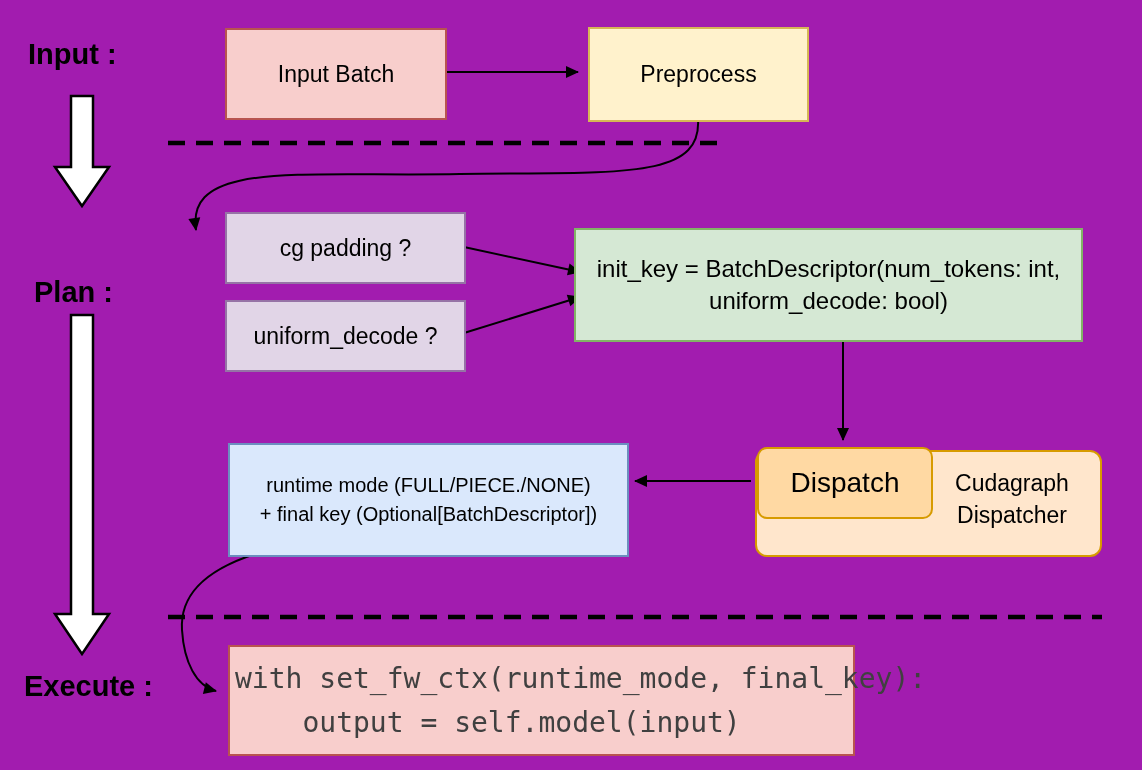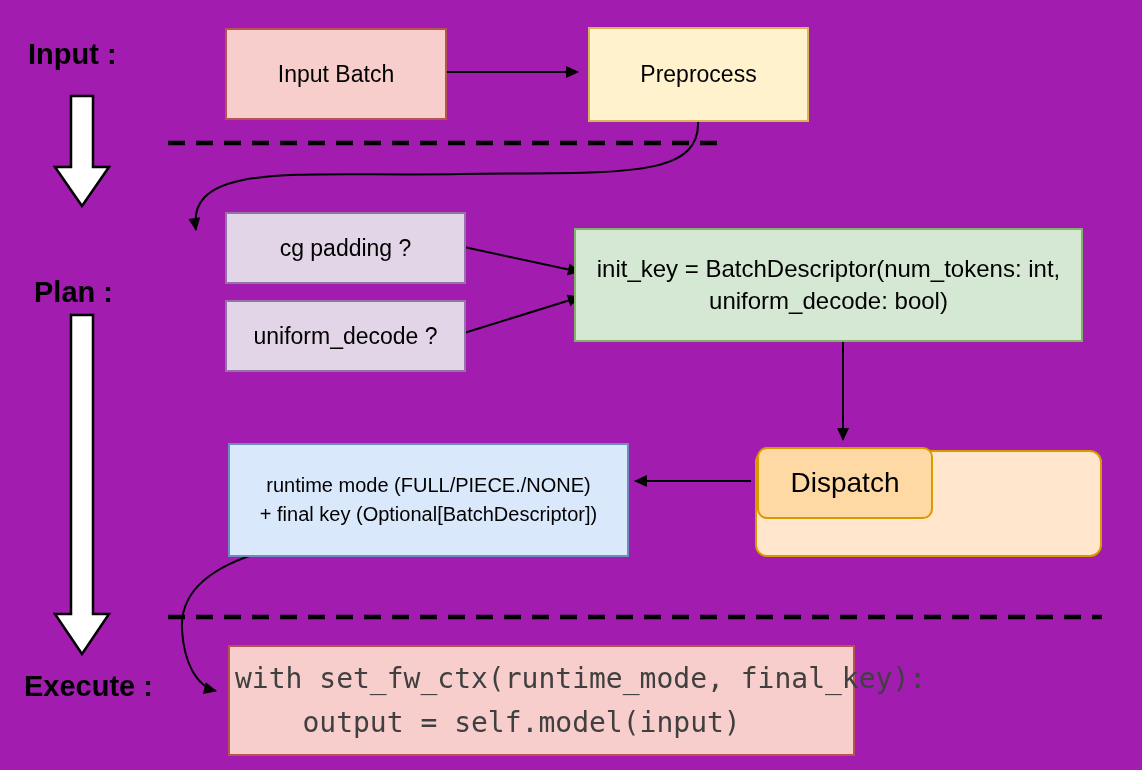--- a/index.html
+++ b/index.html
@@ -140,20 +140,21 @@
   <div class="node" id="node-uniform-decode">
     <span>uniform_decode ?</span>
   </div>
 
   <div class="node" id="node-init-key">
     <span>init_key = BatchDescriptor(num_tokens: int,</span>
     <span>uniform_decode: bool)</span>
   </div>
 
   <div class="node" id="node-dispatcher-outer"></div>
+  <div id="label-cudagraph">Cudagraph Dispatcher</div>
 
   <div class="node" id="node-dispatch">
     <span>Dispatch</span>
   </div>
 
   <div class="node" id="node-runtime-mode">
     <span>runtime mode (FULL/PIECE./NONE)</span>
     <span>+ final key (Optional[BatchDescriptor])</span>
   </div>
 

